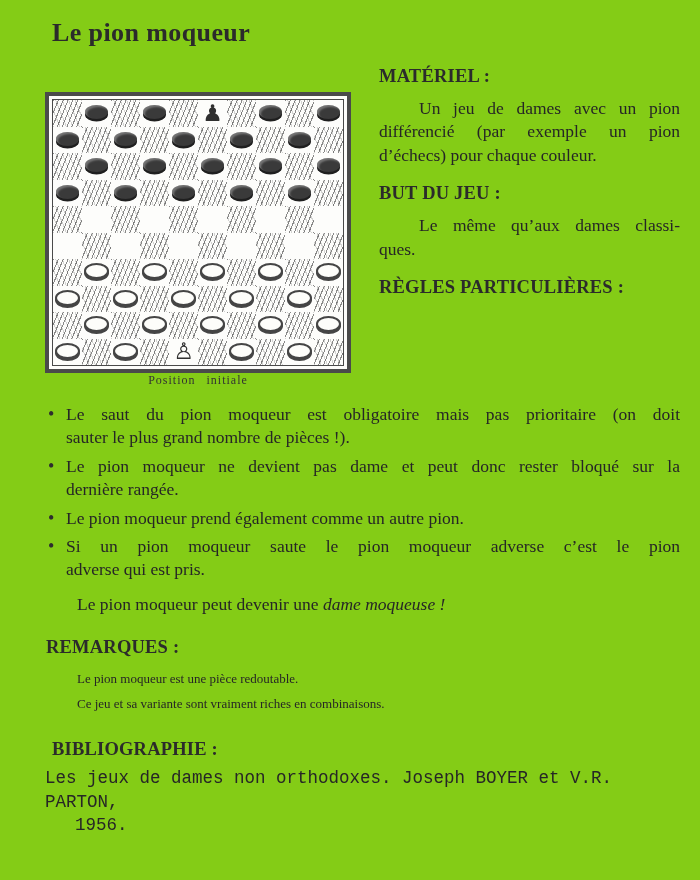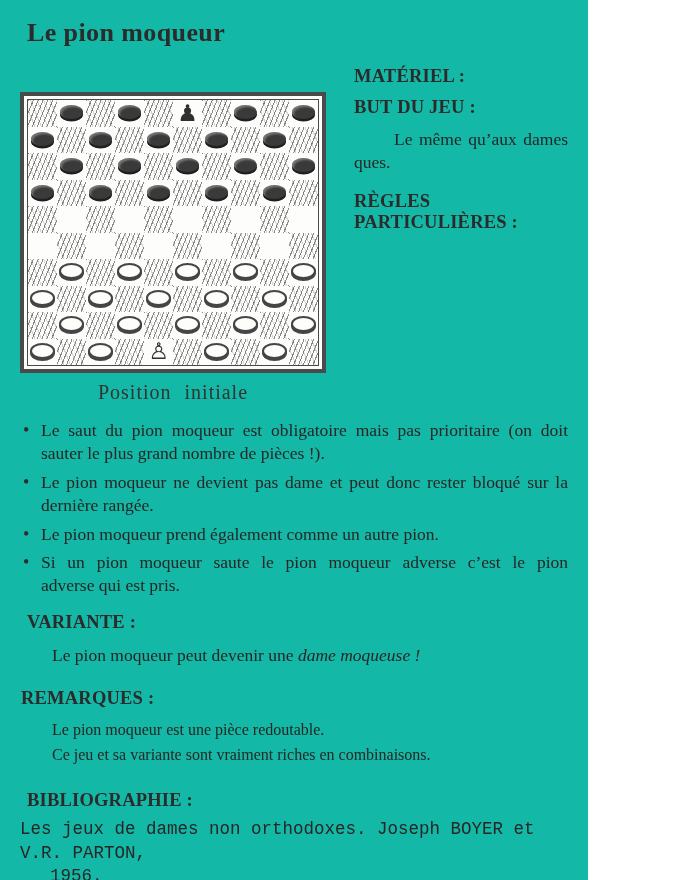--- a/index.html
+++ b/index.html
@@ -1,21 +1,21 @@
 <!DOCTYPE html>
 <html><head>
 <meta charset="utf-8">
 <style>
   html,body { margin:0; padding:0; background:#ffffff; }
   .page {
     position:relative;
-    width:588px; height:880px;
+    width:700px; height:880px;
     box-sizing:border-box;
-    padding:14px 20px 0 20px;
-    background:#14b8a6;
+    padding:14px 20px 0 45px;
+    background:#84cc16;
     font-family:"Liberation Serif","DejaVu Serif",serif;
     color:#262626;
     overflow:hidden;
   }
   h1 {
     font-size:26px; font-weight:bold;
     margin:4px 0 18px 7px;
     letter-spacing:0.4px;
     color:#2b2b2b;
   }
@@ -54,22 +54,22 @@
     border:2.5px solid #454545;
     box-shadow:0 2px 0 0 #454545;
   }
   .pawn {
     font-family:"DejaVu Sans",sans-serif;
     font-size:23px; line-height:1;
     color:#303030;
   }
   figcaption {
     text-align:center;
-    font-size:20px;
-    margin-top:8px;
+    font-size:12px;
+    margin-top:0;
     letter-spacing:1px;
     word-spacing:7px;
     color:#333333;
   }
 
   
   .rightcol { flex:1; margin-left:28px; font-size:17.5px; }
   .rightcol .para { margin-bottom:16px; }
   .tline { line-height:23.4px; height:23.4px; overflow:hidden; }
   .jline { text-align:justify; }
@@ -80,21 +80,21 @@
   .bullets { list-style:none; margin:15px 0 0 0; padding:0; font-size:17.5px; }
   .bullets li { display:flex; margin:0 0 5px 3px; }
   .bullets .dot { width:18px; flex:none; font-size:18px; line-height:23.4px; color:#2e2e2e; }
   .bullets .btext { flex:1; }
 
   
   .sec-variante h2 { margin:14px 0 0 7px; }
   .vline { margin:11px 0 0 0; padding-left:32px; font-size:17.5px; line-height:23.4px; }
   .vline .em { font-style:italic; font-weight:normal; }
   .sec-remarques h2 { margin:21px 0 0 1px; }
-  .rlines { margin-top:9px; font-size:16px; }
+  .rlines { margin-top:9px; font-size:13px; }
   .rline { padding-left:32px; line-height:24.5px; }
   .sec-biblio h2 { margin:23px 0 0 7px; }
   .blines { margin-top:7px; font-size:17.5px;font-family:Liberation Mono, monospace; }
   .bib-line { line-height:23.4px; }
   .bib-line.cont { padding-left:30px; }
 </style>
 </head>
 <body>
 
 <div class="page">
@@ -286,20 +286,25 @@
               <div class="piece white"></div>
             </div>
             <div class="cell dark"></div>
           </div>
       </div>
       <figcaption>Position initiale</figcaption>
     </figure>
 
     <div class="rightcol" id="rightcol">
         <h2>MATÉRIEL :</h2>
+        <div class="para">
+          <div class="tline jline first-indent">Un jeu de dames avec un pion</div>
+          <div class="tline jline">différencié (par exemple un pion</div>
+          <div class="tline">d’échecs) pour chaque couleur.</div>
+        </div>
         <h2>BUT DU JEU :</h2>
         <div class="para">
           <div class="tline jline first-indent">Le même qu’aux dames classi-</div>
           <div class="tline">ques.</div>
         </div>
         <h2>RÈGLES PARTICULIÈRES :</h2>
       </div>
   </div>
 
   <ul class="bullets" id="bullets">
@@ -326,21 +331,20 @@
       <li>
         <span class="dot">•</span>
         <div class="btext">
           <div class="tline jline">Si un pion moqueur saute le pion moqueur adverse c’est le pion</div>
           <div class="tline">adverse qui est pris.</div>
         </div>
       </li>
     </ul>
 
   <div class="sec-variante">
-    <h2>VARIANTE :</h2>
     <div class="vline">
       <span>Le pion moqueur peut devenir une </span><span class="em">dame moqueuse !</span>
     </div>
   </div>
 
   <div class="sec-remarques">
     <h2>REMARQUES :</h2>
     <div class="rlines" id="remarques-lines">
         <div class="rline">Le pion moqueur est une pièce redoutable.</div>
         <div class="rline">Ce jeu et sa variante sont vraiment riches en combinaisons.</div>

